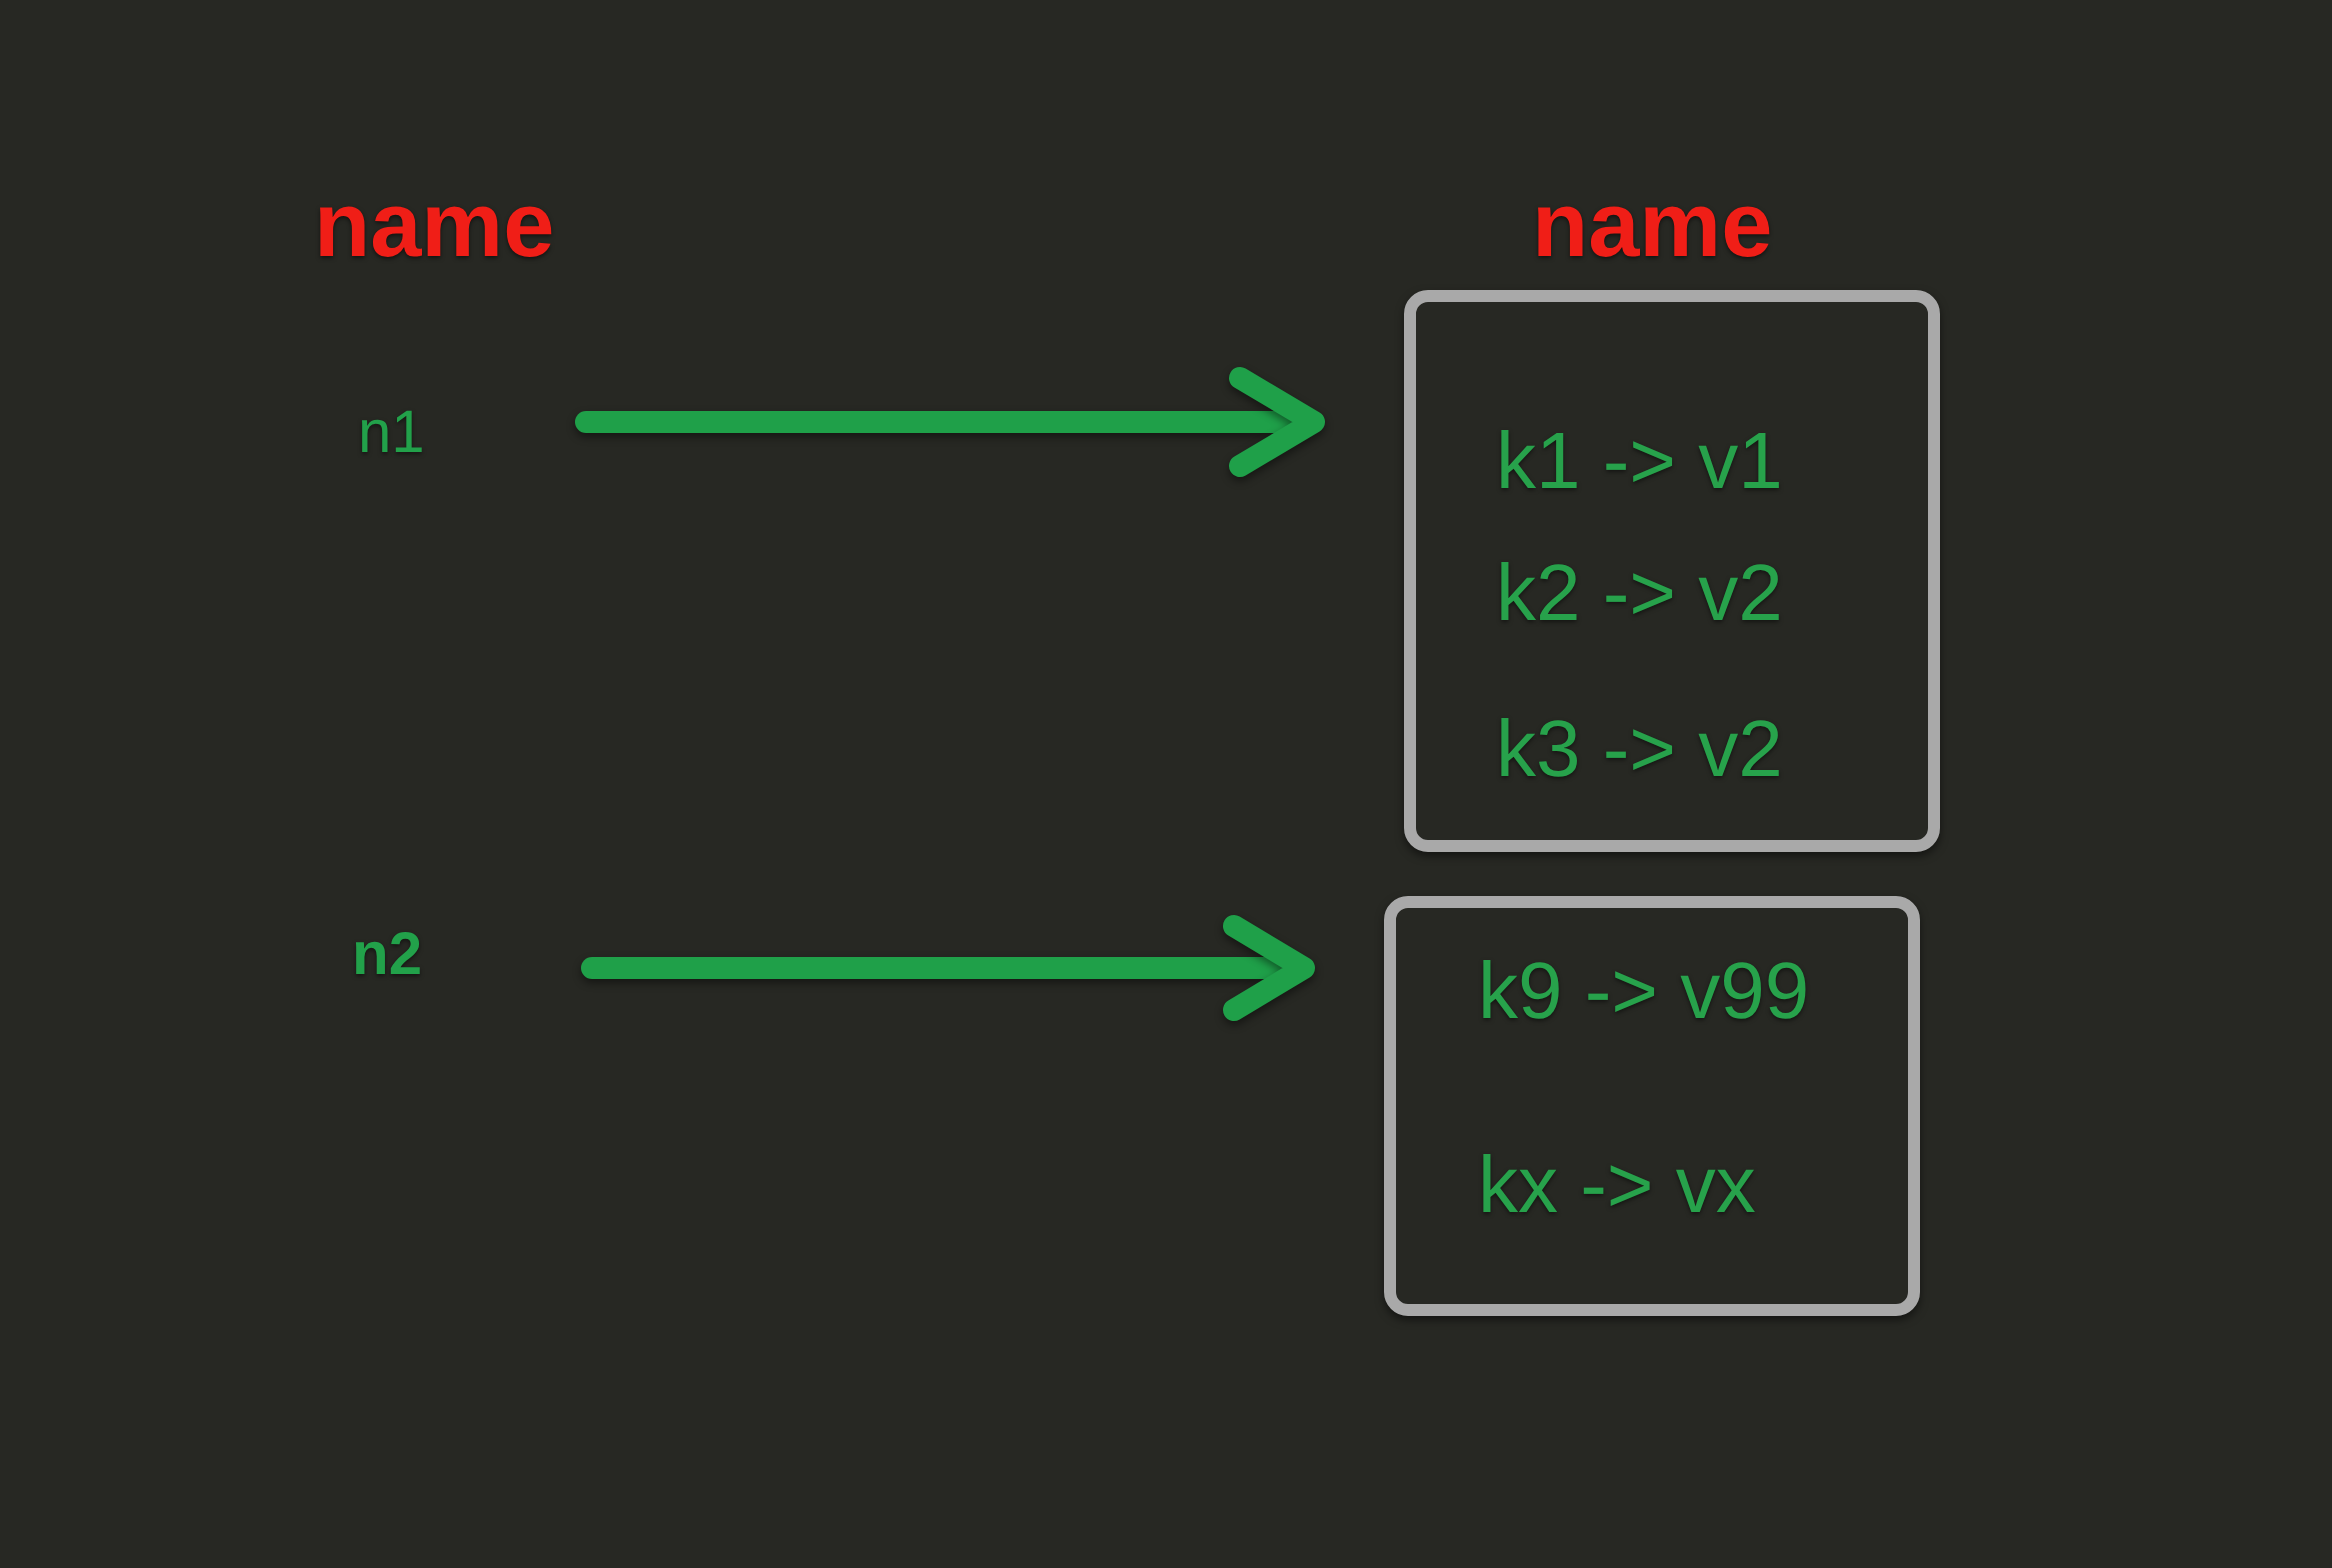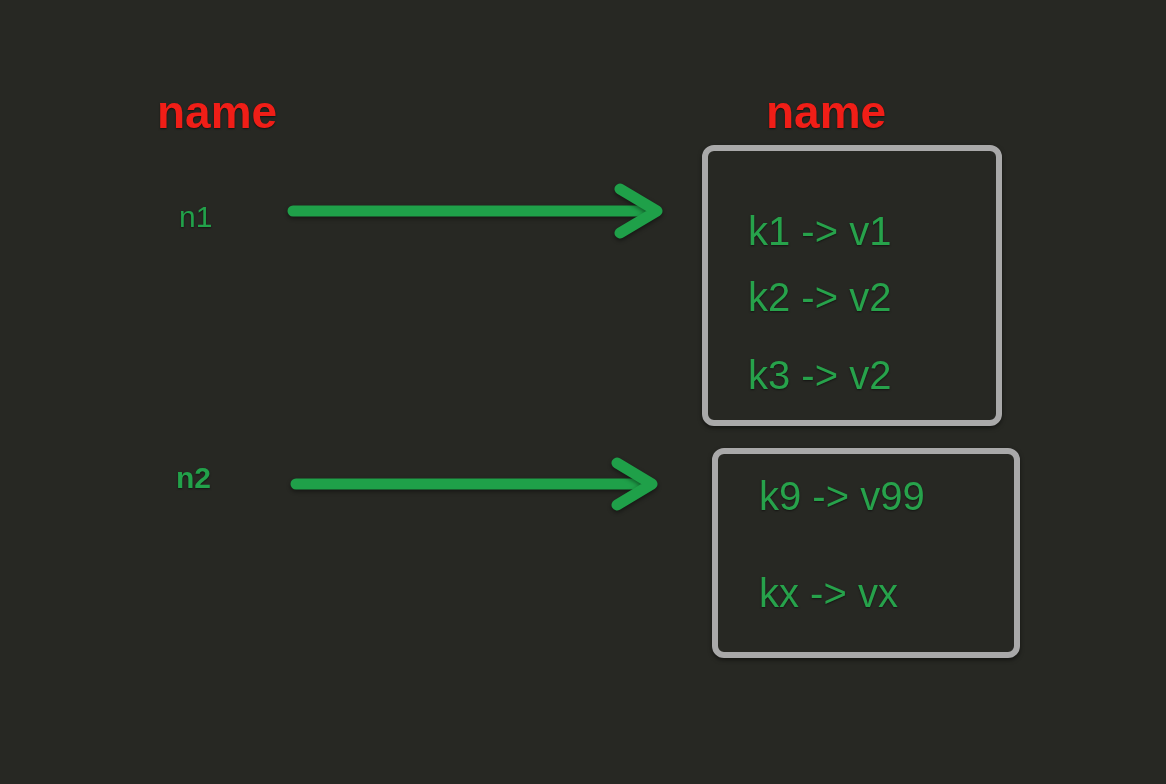--- a/index.html
+++ b/index.html
@@ -60,27 +60,27 @@
     position: absolute;
     box-sizing: border-box;
     border: 6px solid #a9a9a9;
     border-radius: 12px;
     background: #272823;
     box-shadow: 0 2px 4px rgba(0,0,0,0.5);
   }
   #hash-box-1 {
     left: 702px;
     top: 145px;
-    width: 300px;
+    width: 268px;
     height: 281px;
   }
   #hash-box-2 {
-    left: 712px;
+    left: 692px;
     top: 448px;
-    width: 308px;
+    width: 268px;
     height: 210px;
   }
 
   .entry-list {
     position: absolute;
     left: 0;
     top: 0;
     width: 100%;
     height: 100%;
   }

